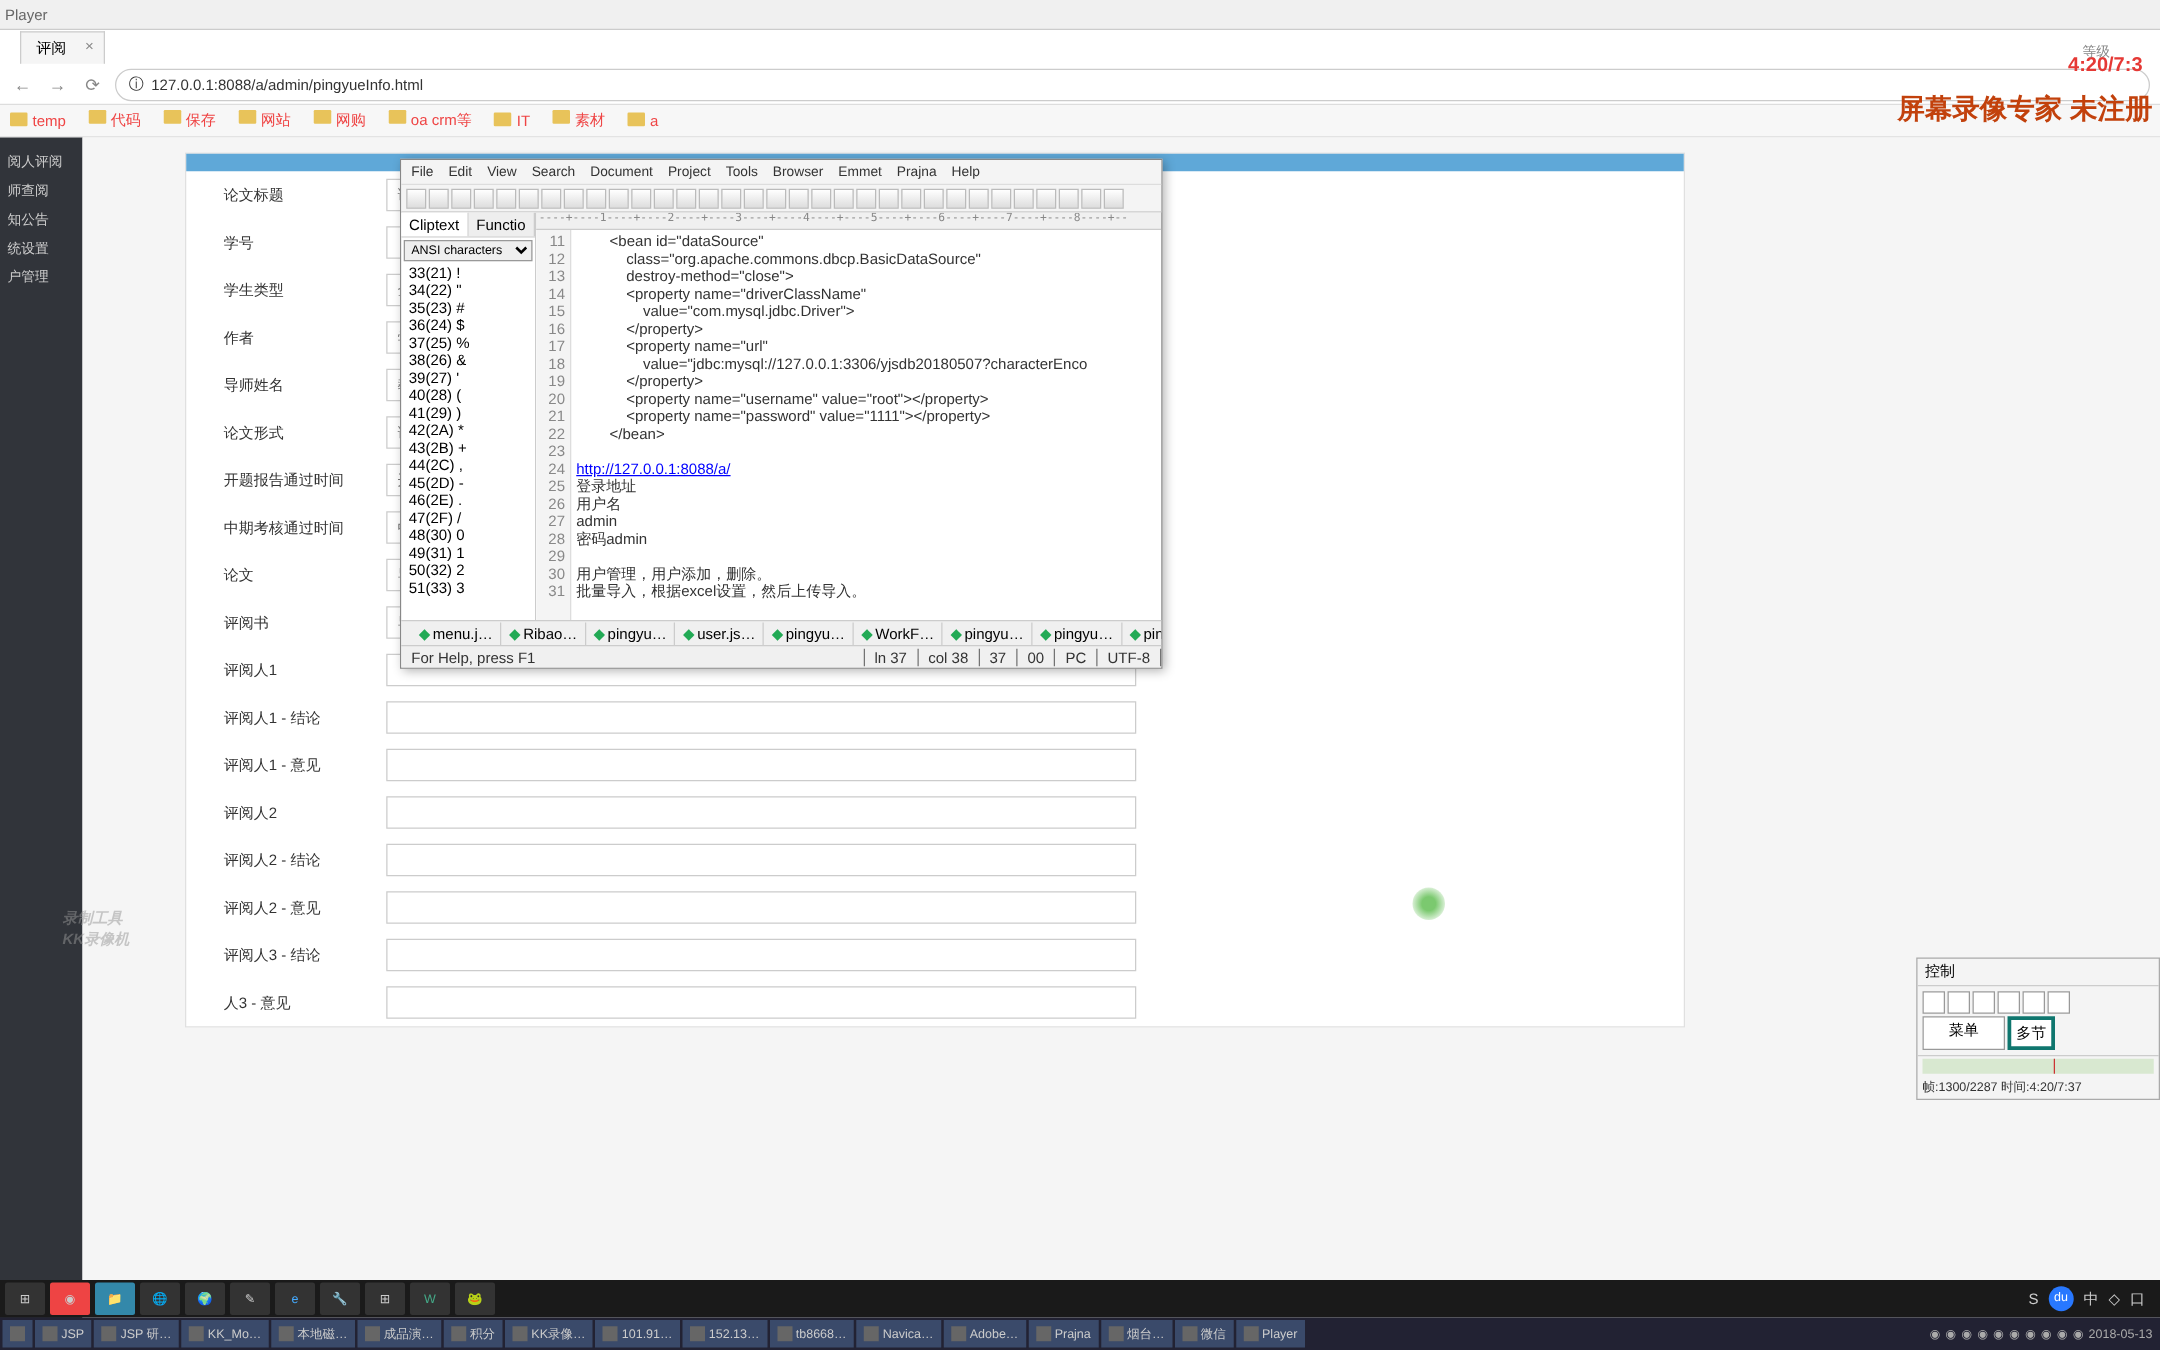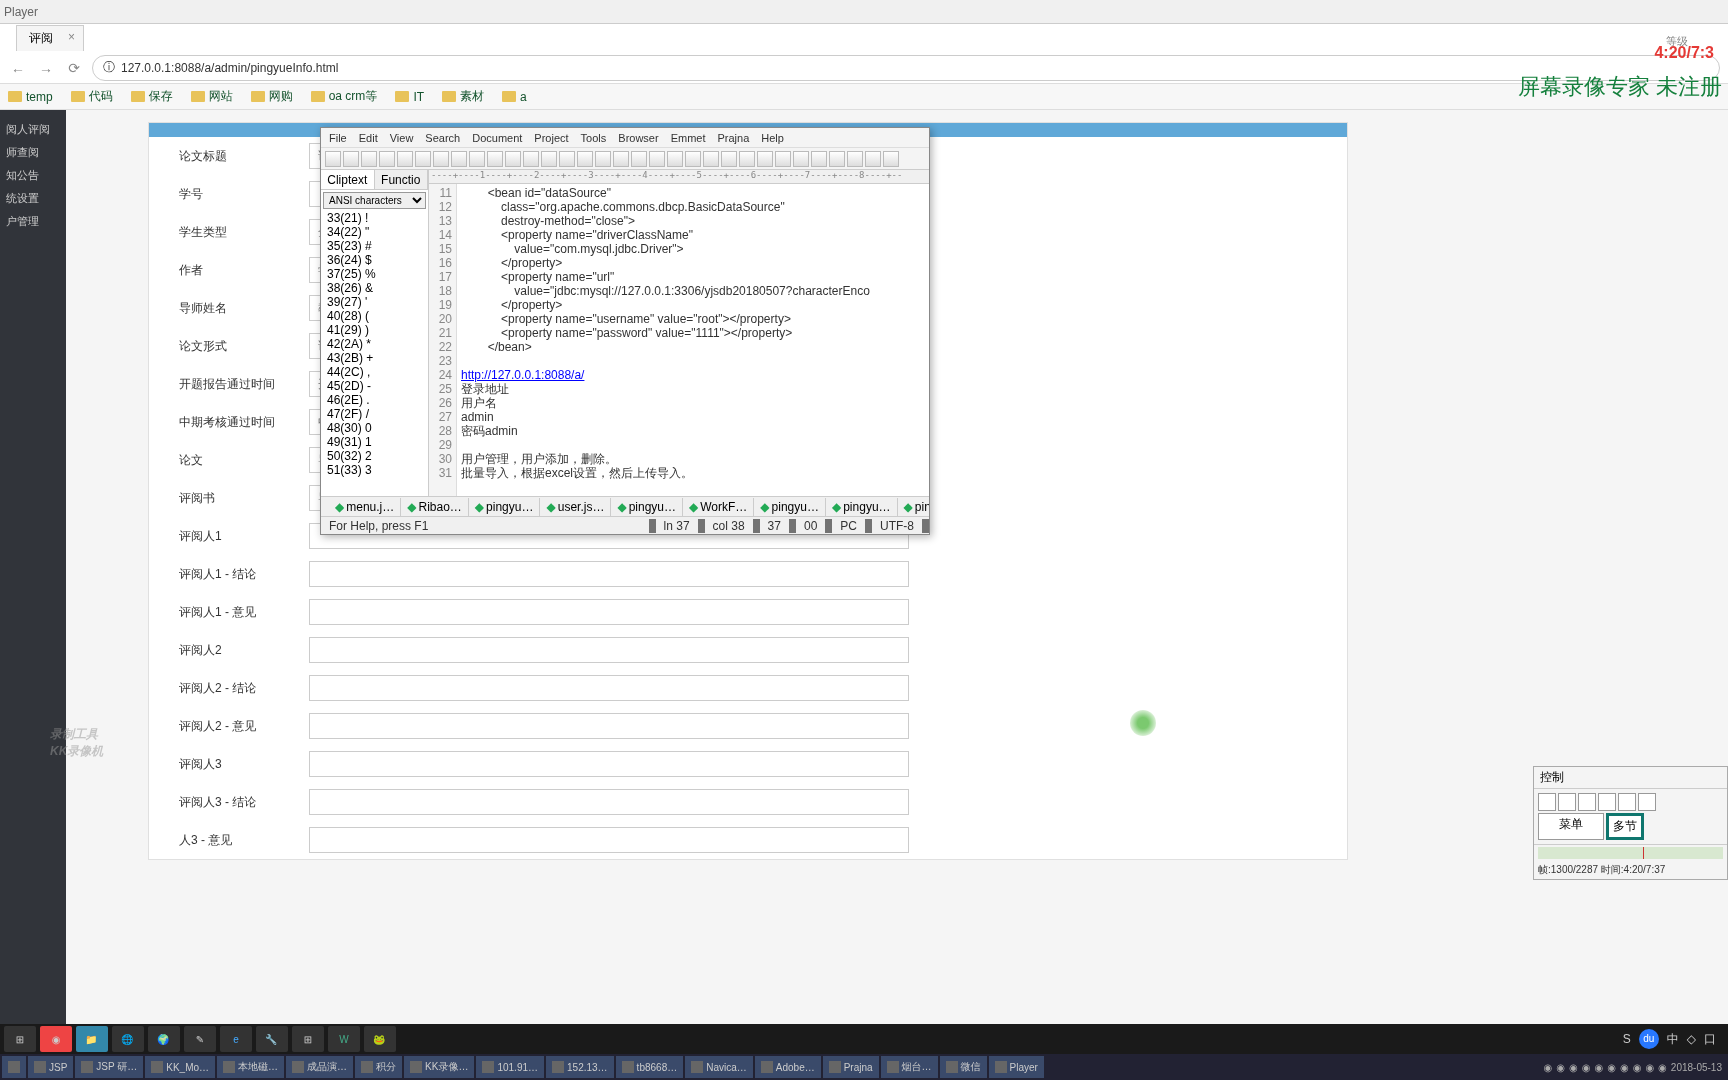--- a/index.html
+++ b/index.html
@@ -5,21 +5,21 @@
 *{margin:0;padding:0;box-sizing:border-box;font-family:"Microsoft YaHei",Arial,sans-serif;font-size:12px}
 body{width:1728px;height:1080px;background:#fff;overflow:hidden;position:relative}
 .titlebar{height:24px;background:#f0f0f0;border-bottom:1px solid #ccc;padding-left:4px;color:#666;line-height:24px}
 .tabbar{height:28px;background:#fff;display:flex;align-items:center}
 .tab{background:#f5f5f5;border:1px solid #ccc;border-bottom:none;padding:4px 30px 4px 12px;position:relative;margin-left:16px;font-size:12px}
 .tab-close{position:absolute;right:8px;top:4px;color:#888;cursor:pointer}
 .addrbar{height:32px;background:#fff;border-bottom:1px solid #ddd;display:flex;align-items:center;padding:0 8px;gap:8px}
 .nav-btn{color:#888;font-size:14px;width:20px;text-align:center;cursor:pointer}
 .url-box{flex:1;border:1px solid #ccc;border-radius:14px;height:26px;padding:0 10px;display:flex;align-items:center;gap:6px;color:#333}
 .bookmarks{height:26px;background:#f7f7f7;border-bottom:1px solid #ddd;display:flex;align-items:center;padding:0 8px;gap:18px}
-.bm{display:flex;align-items:center;gap:4px;color:#14532d;cursor:pointer}
+.bm{display:flex;align-items:flex-start;gap:4px;color:#ef4444;cursor:pointer}
 .folder-i{width:14px;height:11px;background:#e8c35a;border-radius:1px}
 .content{display:flex;height:calc(100% - 110px)}
 .sidebar{width:66px;background:#31343a;color:#ccc;padding-top:8px}
 .sidebar div{padding:4px 6px;font-size:11px;cursor:pointer}
 .main{flex:1;background:#f5f5f5;padding:12px;position:relative}
 .form-panel{background:#fff;border:1px solid #e0e0e0;margin-left:70px;width:1200px}
 .panel-hdr{height:14px;background:#5fa8d8}
 .form-row{display:flex;align-items:center;padding:6px 30px;gap:20px}
 .lbl{width:110px;text-align:left;color:#333}
 .inp{border:1px solid #ccc;height:26px;padding:0 8px;color:#888;width:600px;background:#fff}
@@ -44,24 +44,24 @@
 .ep-editor{flex:1;display:flex;background:#fff;font-family:Consolas,monospace;font-size:11px;overflow:hidden;position:relative}
 .gutter{width:28px;background:#f4f4f4;color:#888;text-align:right;padding:2px 4px 0 0;border-right:1px solid #ddd}
 .gutter div{height:14px;line-height:14px}
 .code{flex:1;padding:2px 4px;white-space:pre;color:#333;overflow:hidden}
 .code-line{height:14px;line-height:14px}
 .url{color:#00f;text-decoration:underline}
 .ruler{height:14px;background:#f0f0f0;border-bottom:1px solid #ccc;font-size:9px;color:#888;padding-left:2px;overflow:hidden;white-space:nowrap;font-family:monospace}
 .ep-filetabs{height:20px;background:#f0f0f0;border-top:1px solid #ccc;display:flex;align-items:center;font-size:10px;overflow:hidden}
 .ftab{padding:2px 6px;border-right:1px solid #ccc;cursor:pointer;display:flex;gap:2px;align-items:center;white-space:nowrap}
 .ep-status{height:18px;background:#f0f0f0;border-top:1px solid #ccc;display:flex;align-items:center;font-size:10px;color:#333}
-.ep-status span{padding:0 8px;border-right:7px solid #737373}
+.ep-status span{padding:0 8px;border-right:1px solid #737373}
 
 .wm1{position:absolute;left:50px;bottom:320px;font-size:24px;font-weight:bold;color:rgba(150,150,150,.5);font-style:italic}
-.wm2{position:absolute;right:6px;top:72px;font-size:22px;color:#15803d;font-weight:normal}
+.wm2{position:absolute;right:6px;top:72px;font-size:22px;color:#c2410c;font-weight:bold}
 .timecode{position:absolute;right:14px;top:44px;color:#e53935;font-size:16px;font-weight:bold}
 .grade{position:absolute;right:40px;top:34px;color:#888;font-size:11px}
 
 .ctrl{position:absolute;right:0;bottom:200px;width:195px;background:#f4f4f4;border:1px solid #aaa;font-size:11px}
 .ctrl-hdr{padding:2px 6px;border-bottom:1px solid #ccc}
 .ctrl-tools{padding:4px;display:flex;gap:2px;border-bottom:1px solid #ccc;flex-wrap:wrap}
 .ctrl-tools .tb{width:18px;height:18px;border:1px solid #999;background:#fff;cursor:pointer}
 .ctrl-info{padding:2px 4px;color:#333;font-size:10px}
 .timeline{height:12px;background:#d8e8d0;margin:2px 4px;position:relative}
 .timeline-mark{position:absolute;top:0;bottom:0;width:1px;background:#c33;left:57%}
@@ -207,24 +207,20 @@
       <div class="form-row">
           <span class="lbl">评阅人2</span>
           <input class="inp" style="">
         </div>
       <div class="form-row">
           <span class="lbl">评阅人2 - 结论</span>
           <input class="inp" style="">
         </div>
       <div class="form-row">
           <span class="lbl">评阅人2 - 意见</span>
-          <input class="inp" style="">
-        </div>
-      <div class="form-row">
-          <span class="lbl">评阅人3</span>
           <input class="inp" style="">
         </div>
       <div class="form-row">
           <span class="lbl">评阅人3 - 结论</span>
           <input class="inp" style="">
         </div>
       <div class="form-row">
           <span class="lbl">人3 - 意见</span>
           <input class="inp" style="">
         </div>

